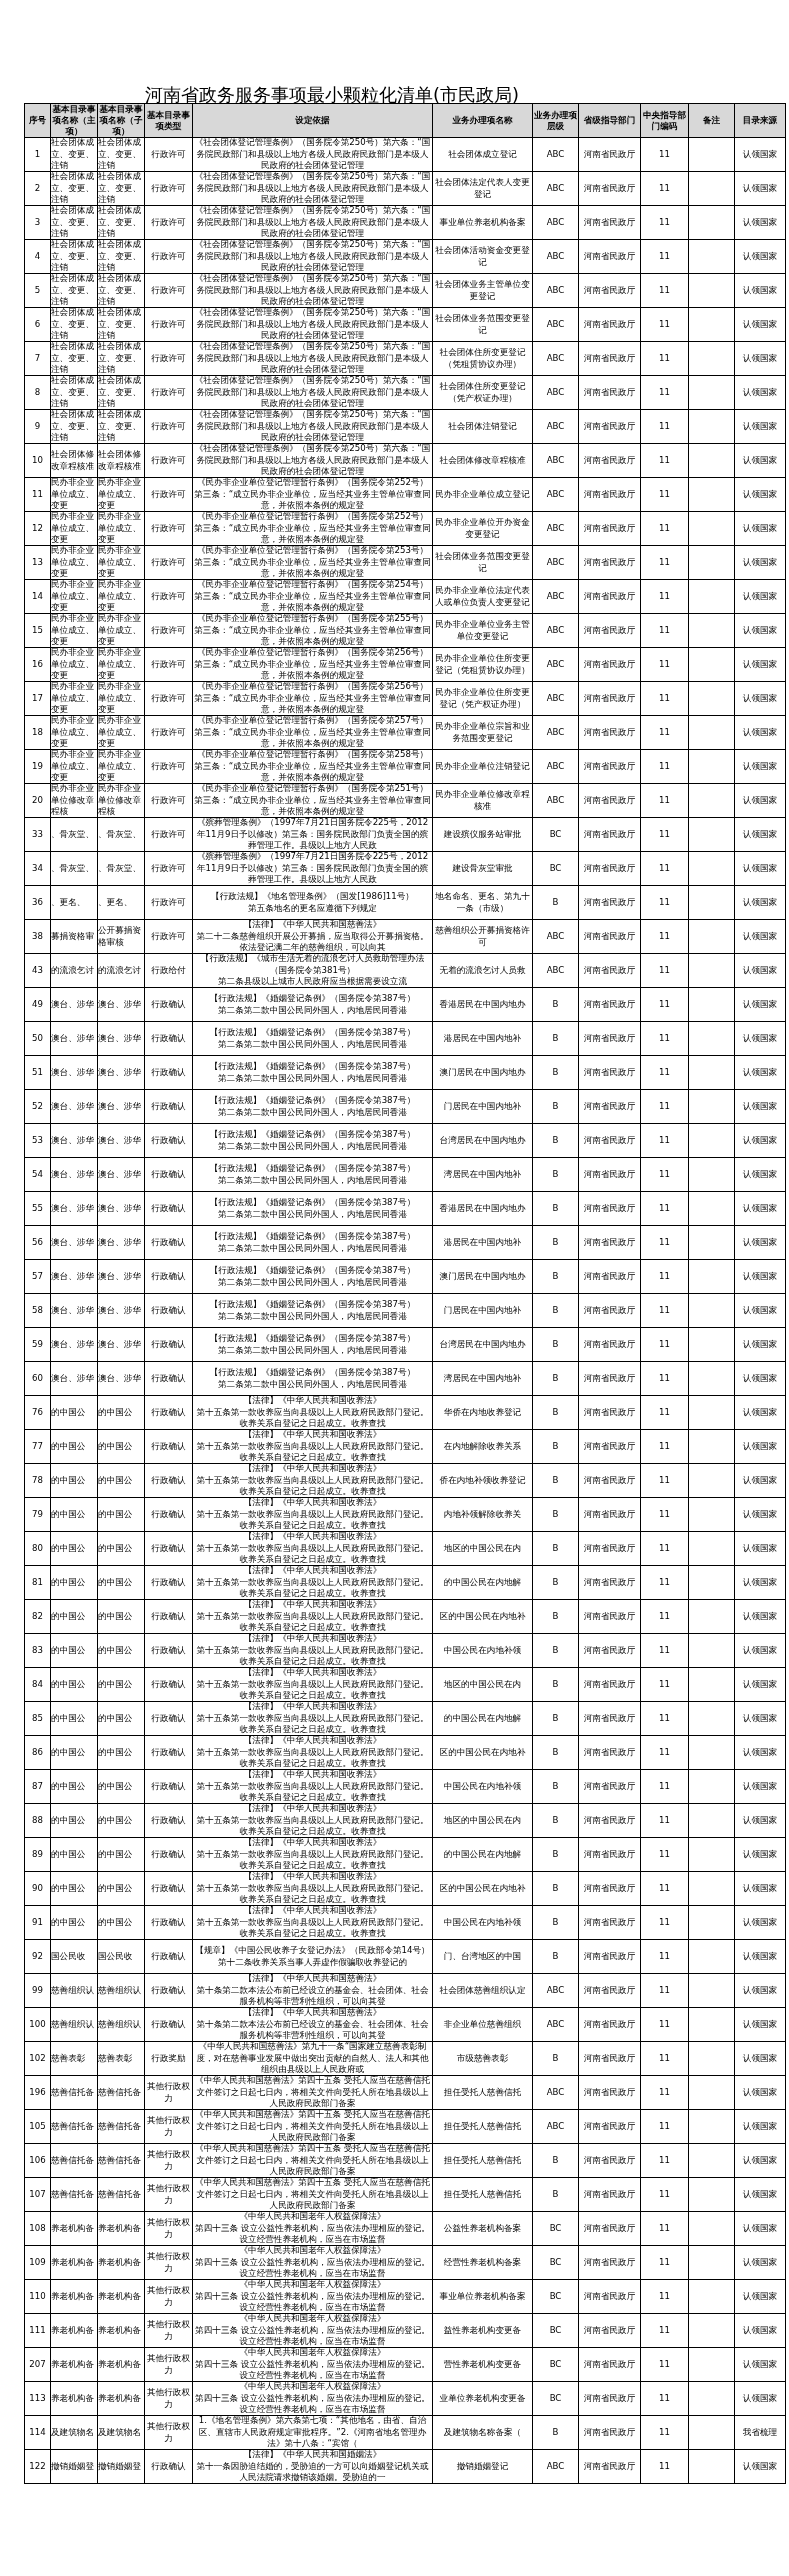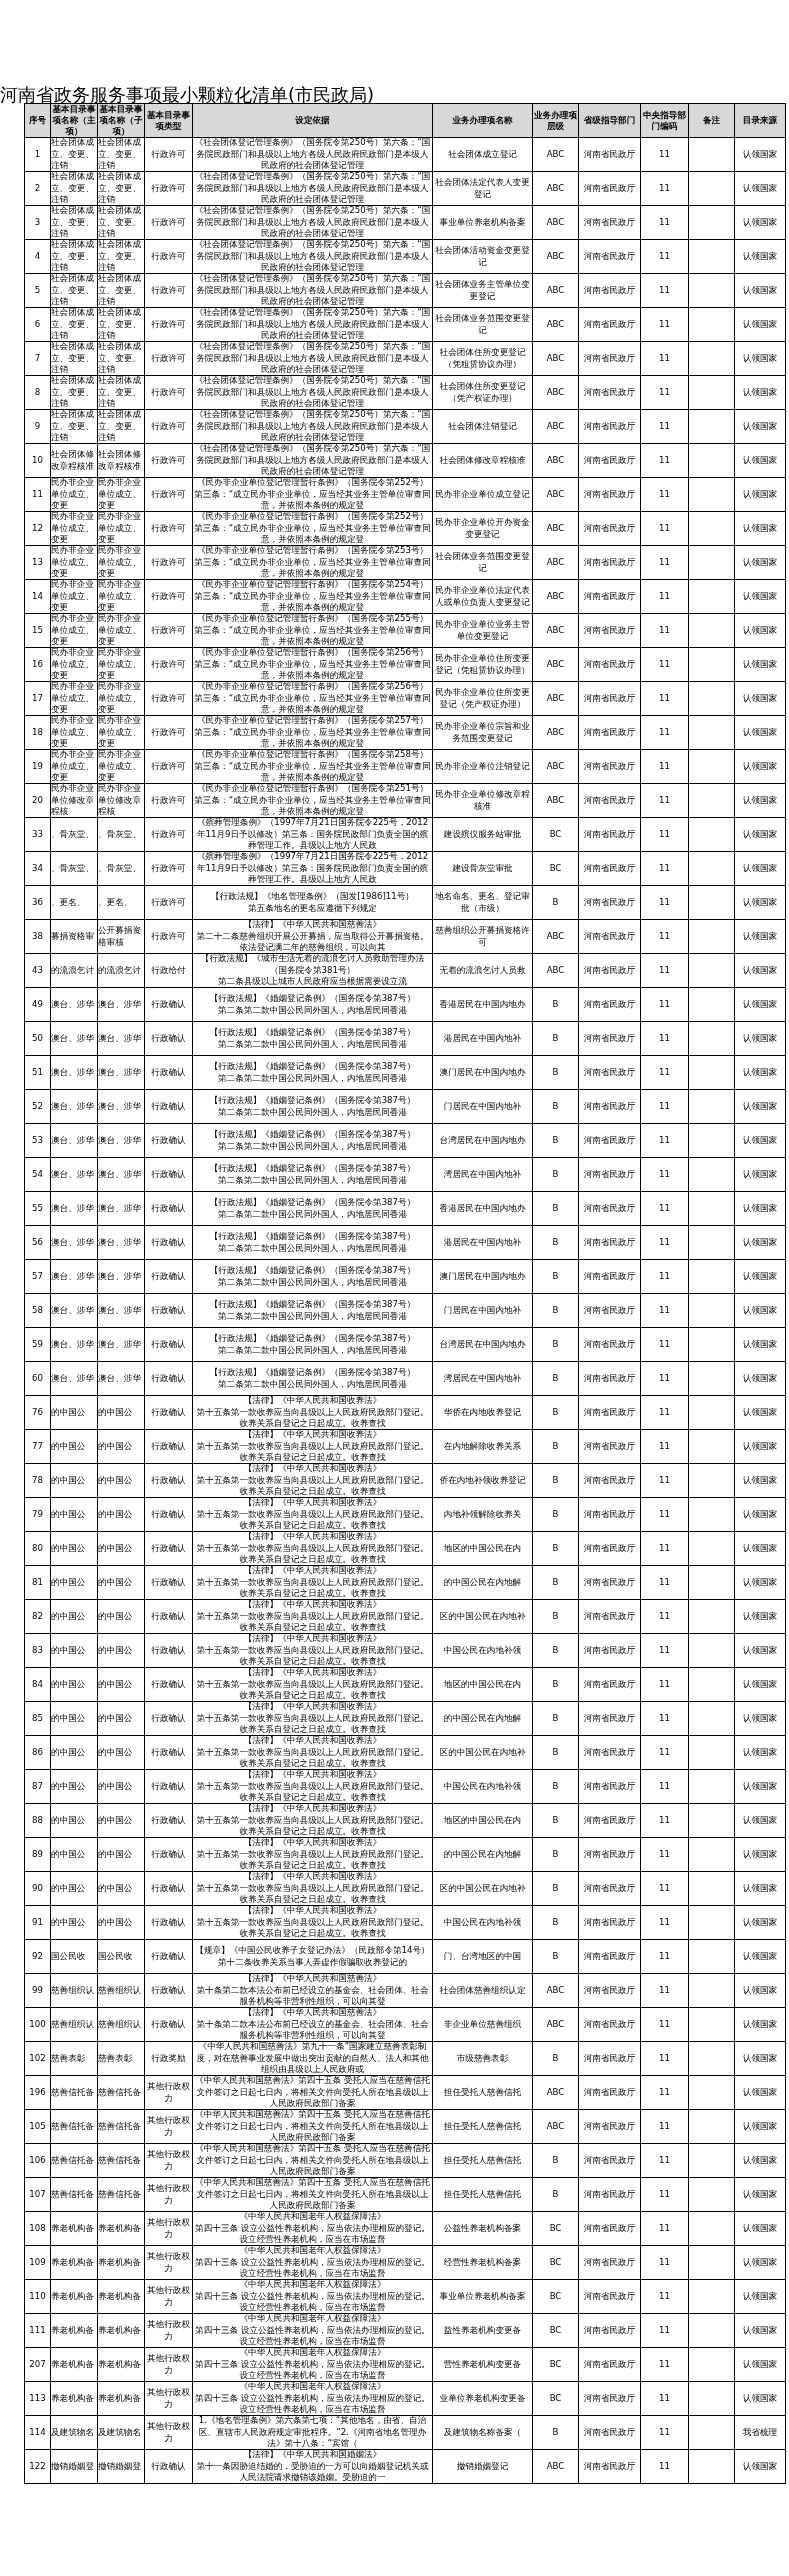--- a/index.html
+++ b/index.html
@@ -1,18 +1,18 @@
 <!DOCTYPE html>
 <html style="font-size:11.4px"><head>
 <meta charset="utf-8">
 <style>
   html, body { margin: 0; padding: 0; background: #ffffff; }
   body { width: 790px; height: 2576px; position: relative; overflow: hidden;
          font-family: "DejaVu Sans", "Liberation Sans", sans-serif; color: #000; }
-  .page-title { position: absolute; top: 71px; left: 0; width: 664px; 
+  .page-title { position: absolute; top: 71px; left: 0; width: 664px; text-align: center;
                 font-size: 18px; line-height: 24px; font-weight: normal; letter-spacing: 0px; }
   table.grid { position: absolute; top: 103px; left: 24px; border-collapse: collapse;
                table-layout: fixed; width: 761px; }
   table.grid th, table.grid td { border: 0.7px solid #000; padding: 0; overflow: hidden;
                vertical-align: middle; }
   table.grid th { background: #d8d8d8; font-weight: bold; font-size: 8.6px; line-height: 10.7px;
                   height: 33px; text-align: center; }
   table.grid td { height: 33px; font-size: 8.6px; line-height: 11.4px; text-align: center; }
   .clip { height: 33px; overflow: hidden; display: flex; align-items: center; justify-content: center; }
   .clip span { display: block; width: 100%; white-space: normal; word-break: break-all; }
@@ -1355,21 +1355,21 @@
             <span>行政许可</span>
           </div>
         </td>
     <td>
           <div class="clip basis">
             <span>【行政法规】《地名管理条例》（国发[1986]11号）<br>第五条地名的更名应遵循下列规定</span>
           </div>
         </td>
     <td>
           <div class="clip">
-            <span>地名命名、更名、登记审批（市级）</span>
+            <span>地名命名、更名、第九十一条（市级）</span>
           </div>
         </td>
     <td>
           <div class="clip nowrap">
             <span>B</span>
           </div>
         </td>
     <td>
           <div class="clip nowrap">
             <span>河南省民政厅</span>

